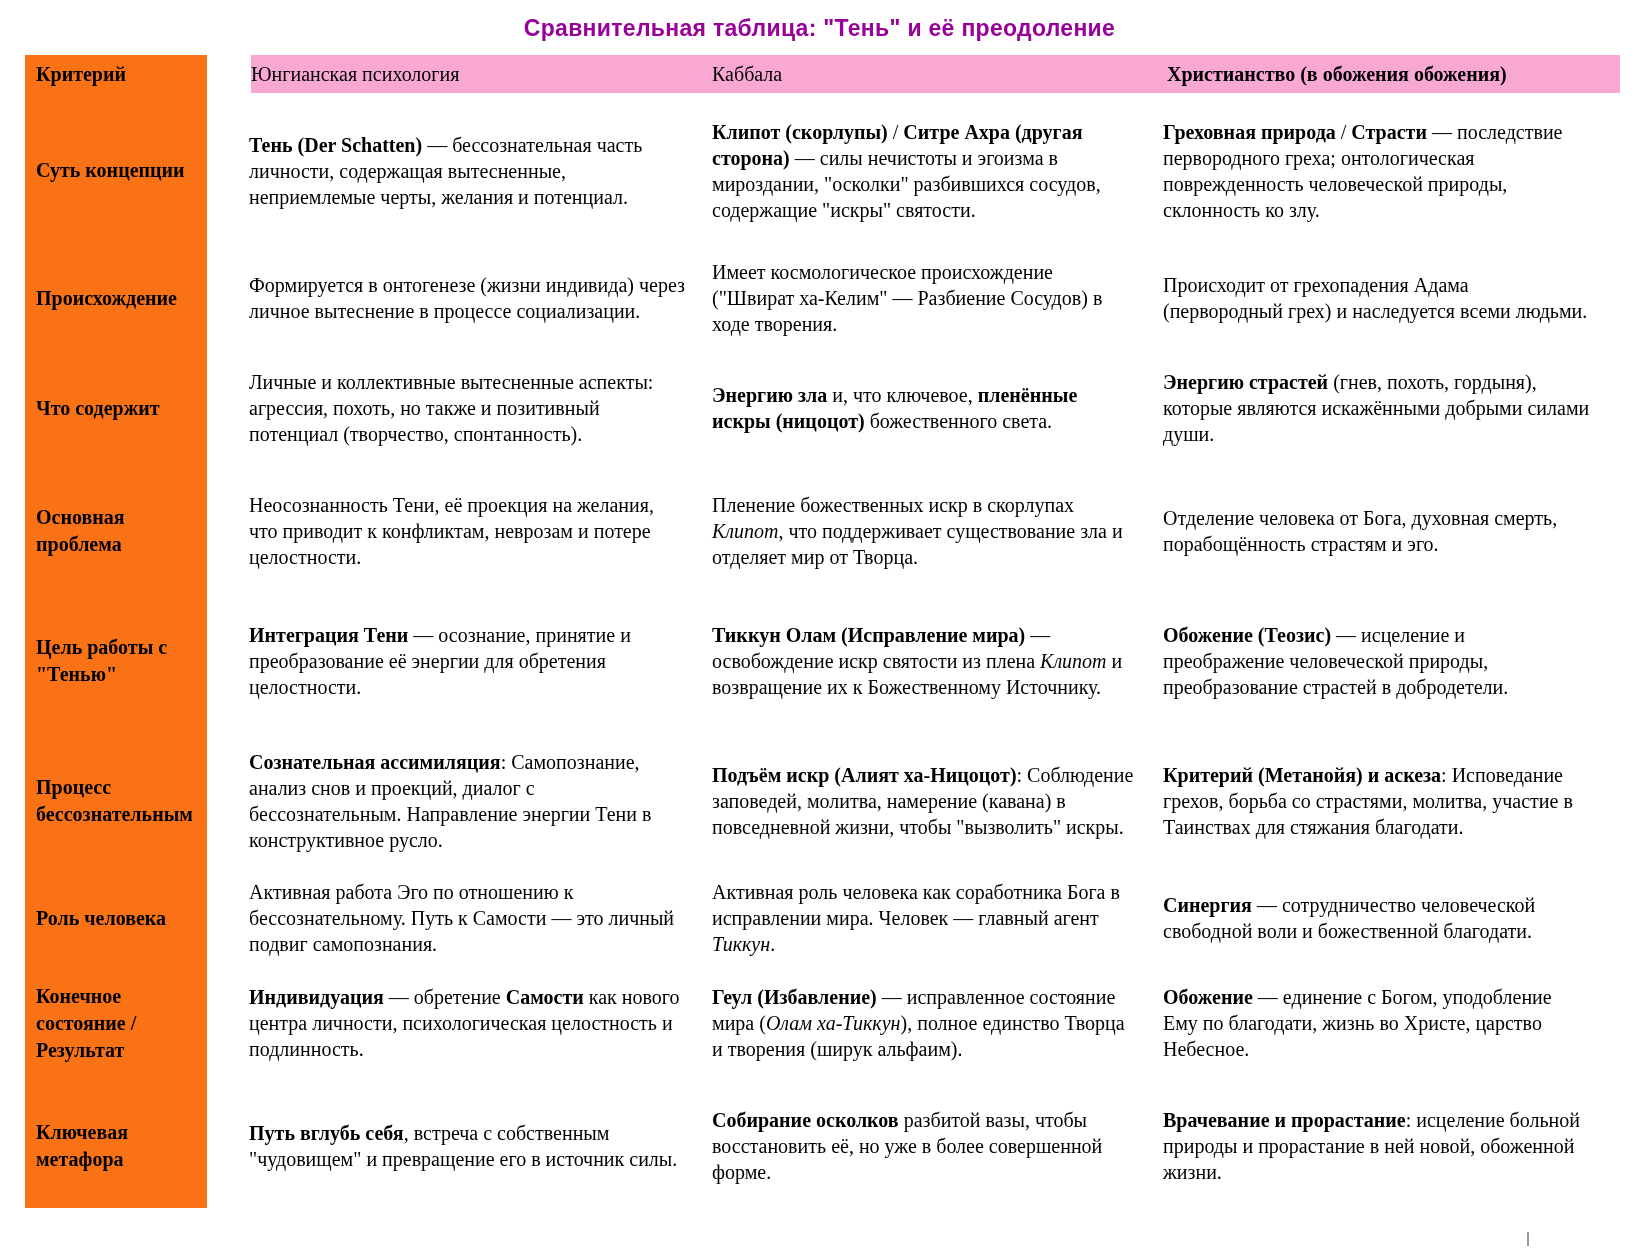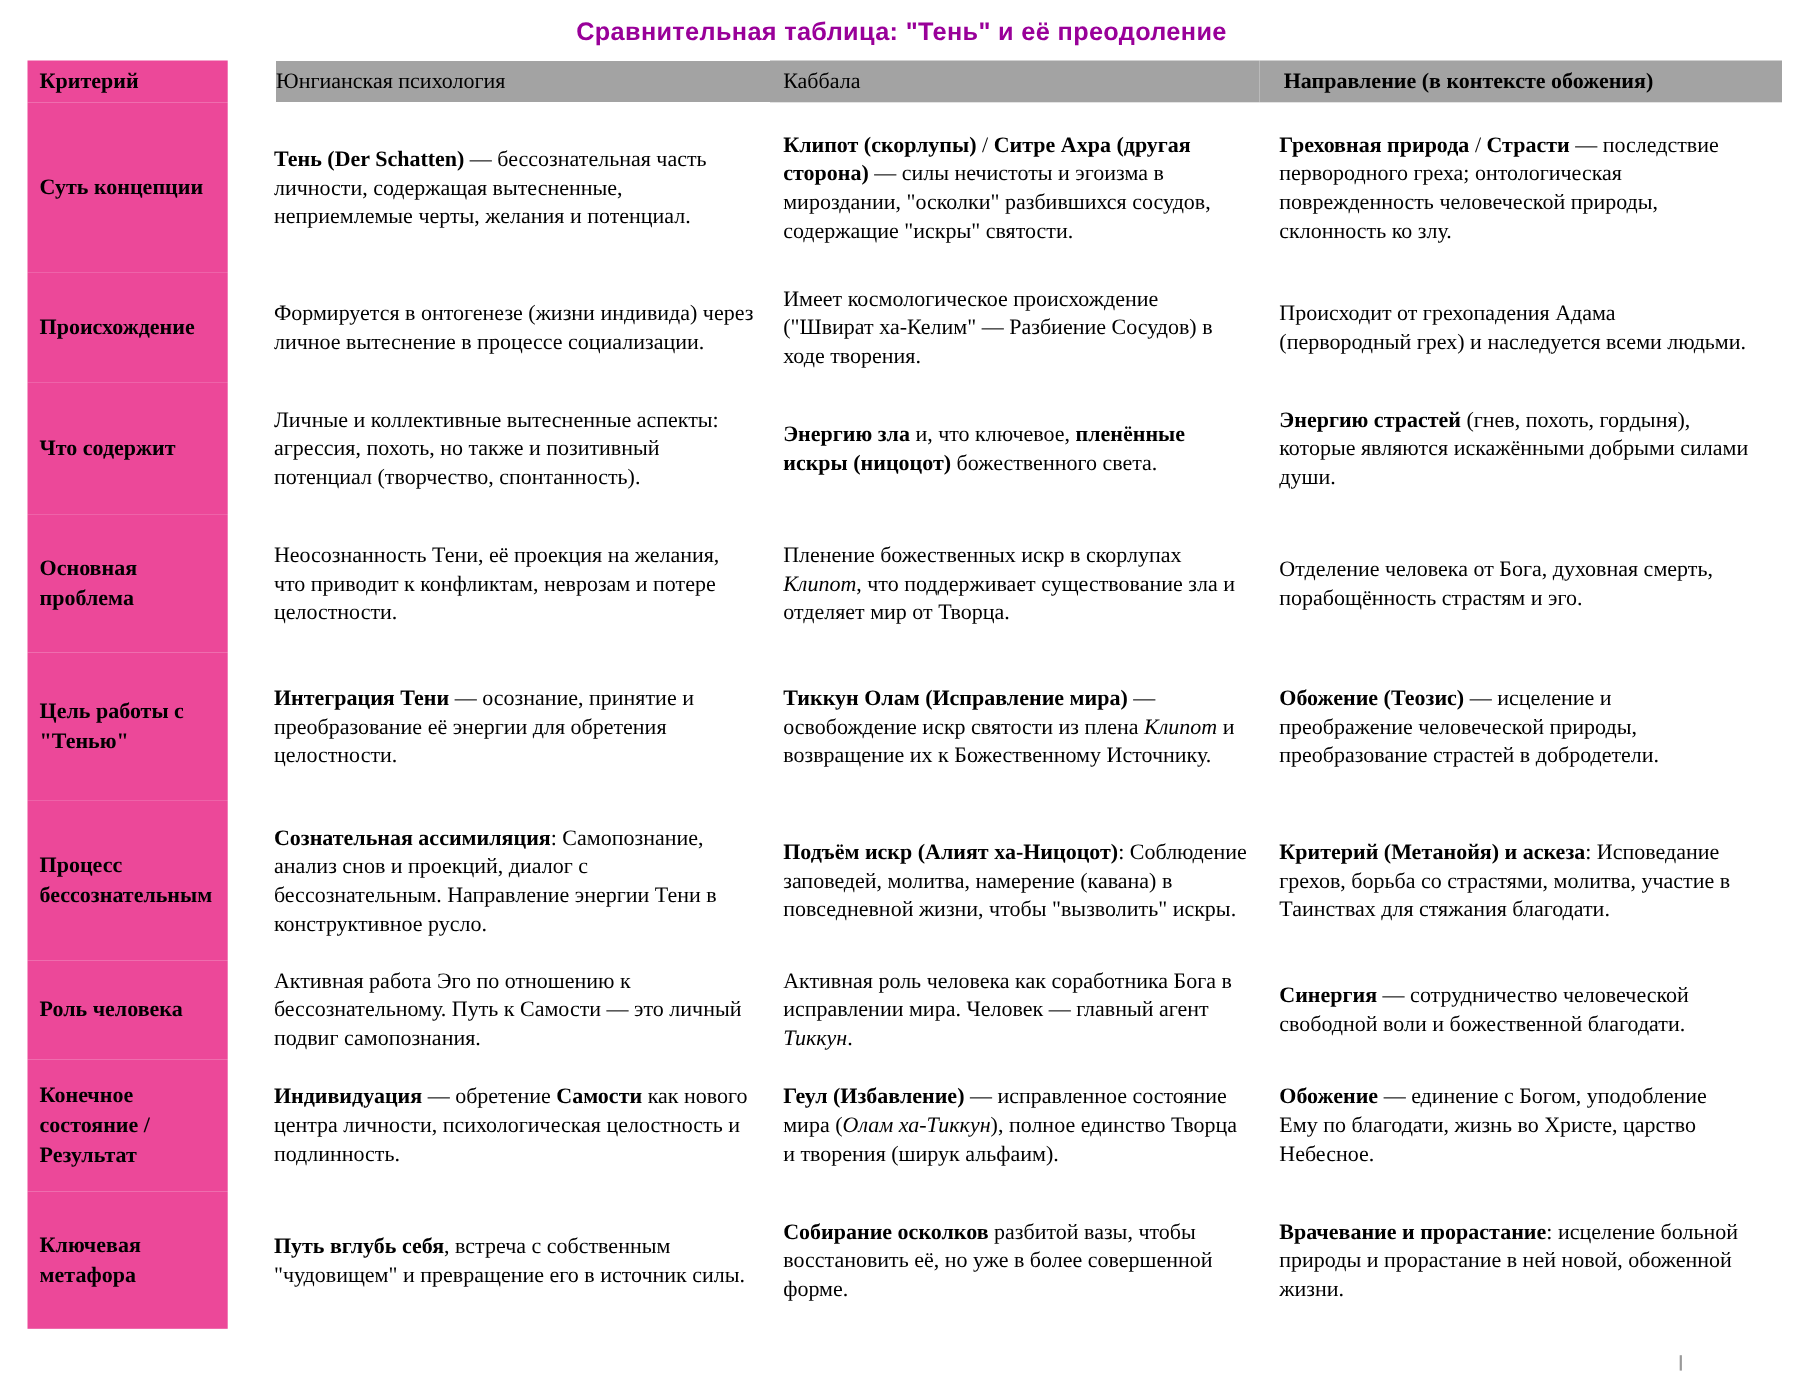--- a/index.html
+++ b/index.html
@@ -21,24 +21,24 @@
   col.c-jung { width:493px; }
   col.c-kab  { width:445px; }
   col.c-chr  { width:475px; }
 
   th, td {
     vertical-align:middle; text-align:left;
     font-size:20px; line-height:26px; font-weight:normal;
   }
   thead tr { height:38px; }
   .crit-cell {
-    background:#ec4899; font-weight:bold;
+    background:#f97316; font-weight:bold;
     padding:4px 8px 4px 11px; line-height:27px;
   }
-  .head { background:#a3a3a3; }
+  .head { background:#f9a8d4; }
   .head-jung { padding-left:44px; background-clip:content-box; padding-right:0; }
   .head-kab  { padding-left:12px; }
   .head-chr  { padding-left:22px; font-weight:bold; }
 
   td.cell { padding-top:6px; padding-bottom:6px; }
   td.cell-jung { padding-left:42px; padding-right:14px; }
   td.cell-kabbalah { padding-left:12px; padding-right:10px; }
   td.cell-christianity { padding-left:18px; padding-right:30px; }
 
   tbody tr:nth-child(1){ height:155px; }
@@ -70,21 +70,21 @@
       <col class="c-crit">
         <col class="c-jung">
         <col class="c-kab">
         <col class="c-chr">
     </colgroup>
     <thead>
       <tr>
         <th class="crit-cell">Критерий</th>
         <th class="head head-jung">Юнгианская психология</th>
         <th class="head head-kab">Каббала</th>
-        <th class="head head-chr">Направление (в контексте обожения)</th>
+        <th class="head head-chr">Христианство (в обожения обожения)</th>
       </tr>
     </thead>
     <tbody>
         <tr>
           <th class="crit-cell">Суть концепции</th>
           <td class="cell cell-jung"><span class="b">Тень (Der Schatten)</span><span> — бессознательная часть личности, содержащая вытесненные, неприемлемые черты, желания и потенциал.</span></td>
           <td class="cell cell-kabbalah"><span class="b">Клипот (скорлупы)</span><span> / </span><span class="b">Ситре Ахра (другая сторона)</span><span> — силы нечистоты и эгоизма в мироздании, "осколки" разбившихся сосудов, содержащие "искры" святости.</span></td>
           <td class="cell cell-christianity"><span class="b">Греховная природа</span><span> / </span><span class="b">Страсти</span><span> — последствие первородного греха; онтологическая поврежденность человеческой природы, склонность ко злу.</span></td>
         </tr>
         <tr>

